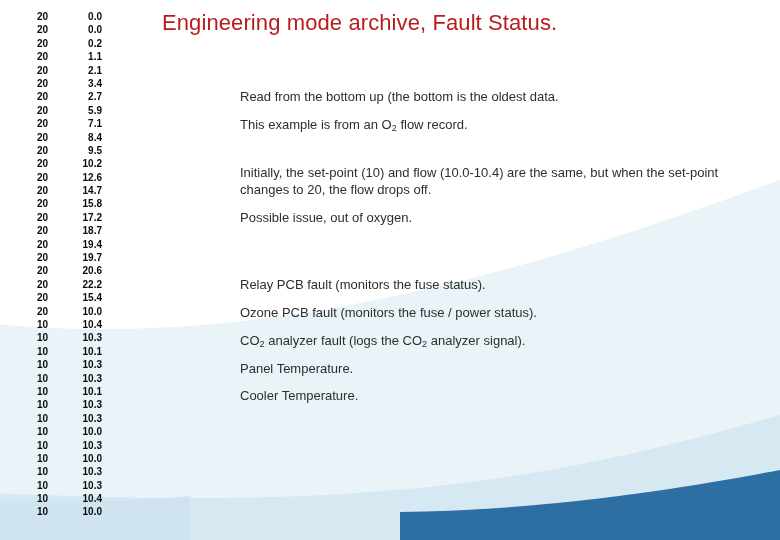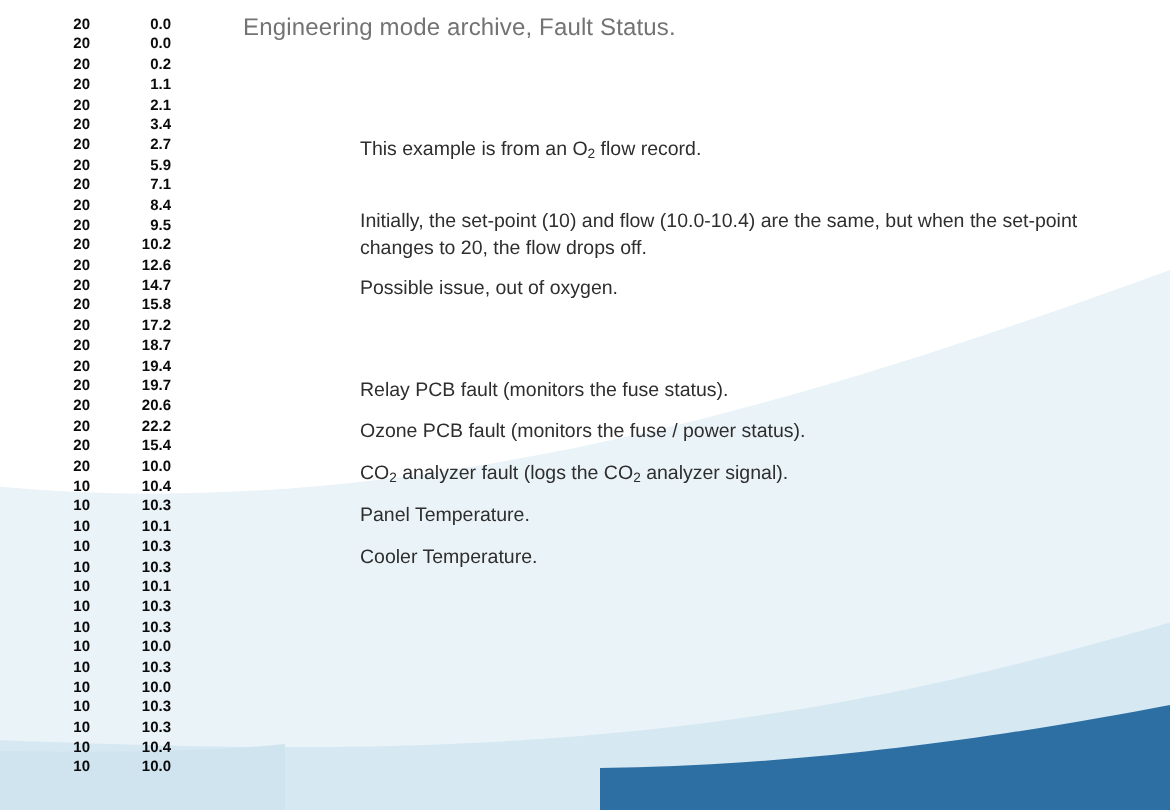--- a/index.html
+++ b/index.html
@@ -18,41 +18,41 @@
   }
   .content {
     position: relative;
     z-index: 1;
     display: flex;
     height: 100%;
   }
   
   .data-strip {
     width: 150px;
-    padding: 10px 0 10px 18px;
+    padding: 10px 0 10px 6px;
     font-family: Arial, Helvetica, sans-serif;
     font-size: 10px;
     font-weight: 700;
     color: #0a0a0a;
     line-height: 1.34;
     white-space: nowrap;
   }
   .data-row { display: flex; }
   .col-a { width: 48px; text-align: right; padding-right: 6px; }
   .col-b { width: 48px; text-align: right; }
   
   .main {
     flex: 1;
     padding: 10px 24px 10px 10px;
     color: #333333;
   }
   .title {
-    font-size: 16px;
+    font-size: 22px;
     font-weight: 400;
-    color: #737373;
+    color: #b91c1c;
     margin-bottom: 52px;
     letter-spacing: 0.1px;
     margin-left: 2px;
   }
   .para {
     font-size: 13px;
     color: #2e2e2e;
     line-height: 1.35;
     margin-left: 80px;
     margin-right: 10px;
@@ -223,20 +223,21 @@
       </div>
       <div class="data-row">
         <span class="col-a">10</span>
         <span class="col-b">10.0</span>
       </div>
     </div>
 
   <div class="main">
     <h1 class="title">Engineering mode archive, Fault Status.</h1>
 
+    <p class="para">Read from the bottom up (the bottom is the oldest data.</p>
     <div class="spacer-sm"></div>
     <p class="para">
       <span>This example is from an O</span><sub>2</sub><span> flow record.</span>
     </p>
     <div class="spacer-md"></div>
     <p class="para">Initially, the set-point (10) and flow (10.0-10.4) are the same, but when the set-point changes to 20, the flow drops off.</p>
     <div class="spacer-sm"></div>
     <p class="para">Possible issue, out of oxygen.</p>
     <div class="spacer-md"></div>
     <div class="spacer-sm"></div>

